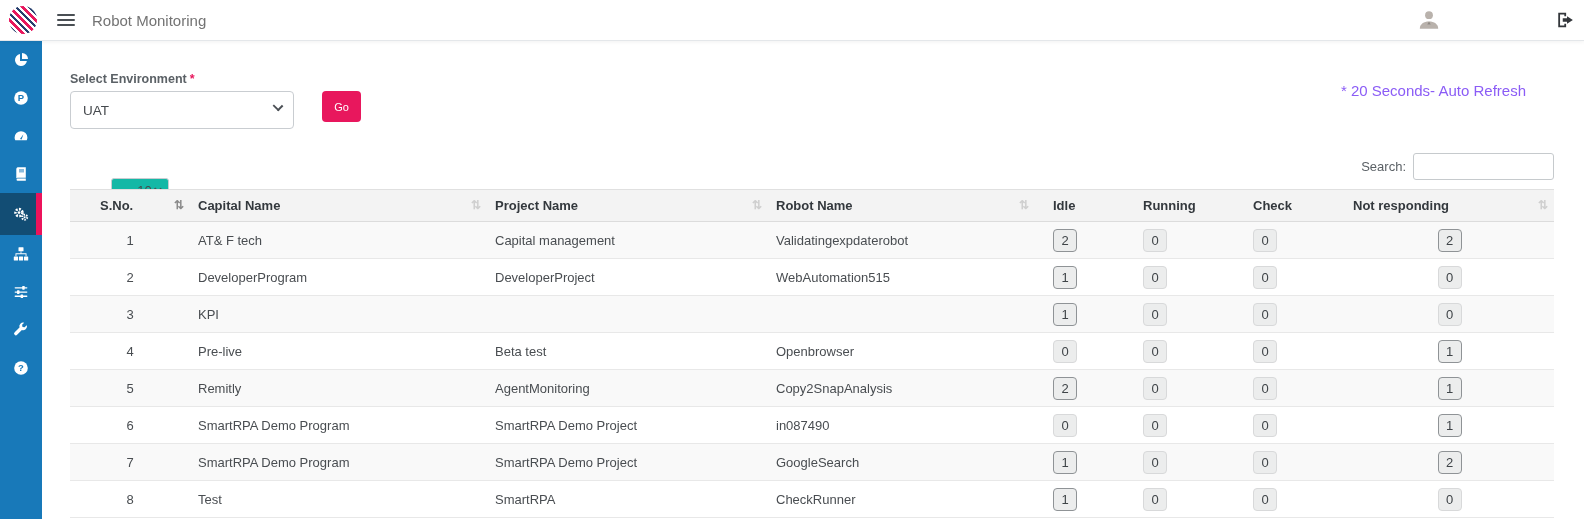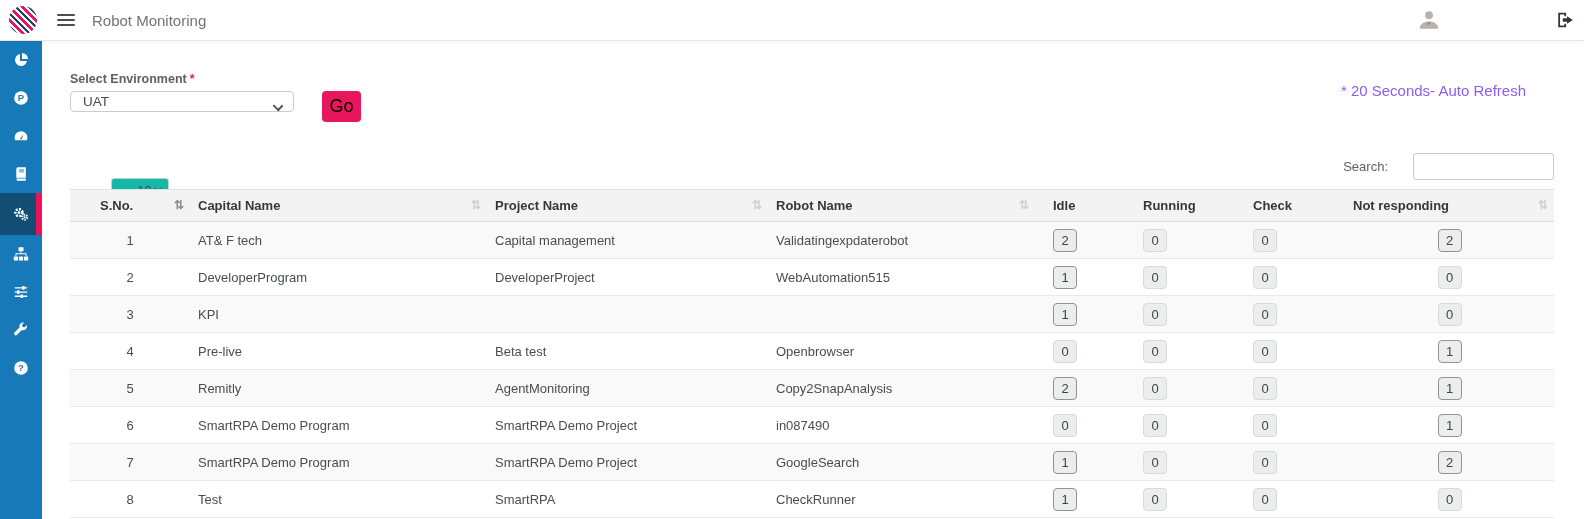--- a/index.html
+++ b/index.html
@@ -26,40 +26,40 @@
     cursor:pointer; position:relative; }
   .side-item svg { width:16px; height:16px; display:block; }
   .side-item.active { background:#124d74; height:42px; }
   .side-item.active::after { content:""; position:absolute; right:0; top:0; width:6px; height:100%; background:#ec135b; }
 
   
   .content { position:absolute; left:42px; top:41px; width:1542px; height:478px; background:#fff; }
 
   .env-label { position:absolute; left:28px; top:31px; font-size:12.5px; font-weight:bold; color:#5b6166;text-align:center; }
   .req { color:#e8175d; margin-left:3px; }
-  .env-select-wrap { position:absolute; left:28px; top:50px; width:224px; height:21px; }
+  .env-select-wrap { position:absolute; left:28px; top:50px; width:224px; height:38px; }
   .env-select { width:100%; height:100%; -webkit-appearance:none; appearance:none;
     border:1px solid #c9cdd1; border-radius:4px; background:#fff; padding:0 28px 0 12px;
     font-size:13.5px; color:#45494d; font-family:"Liberation Sans",sans-serif; }
   .chev { position:absolute; right:12px; top:11px; width:8px; height:8px; pointer-events:none;
     border-right:2px solid #4a4f54; border-bottom:2px solid #4a4f54; transform:rotate(45deg) scale(1,.9); }
   .go-btn { position:absolute; left:280px; top:50px; width:39px; height:31px; background:#e8175d;
-    color:#000000; border:none; border-radius:4px; font-size:18px; cursor:pointer;
+    color:#ffffff; border:none; border-radius:4px; font-size:11px; cursor:pointer;
     font-family:"Liberation Sans",sans-serif; }
   .refresh-note { position:absolute; right:58px; top:41px; font-size:15px; color:#8b5cf6; }
 
   .show-row { position:absolute; left:28px; top:127px; font-size:13px; color:#5b6166;
     display:flex; align-items:flex-end;margin-top:10px; }
   .len-select-wrap { position:relative; width:58px; height:25px; margin:0 8px; }
   .len-select { width:100%; height:100%; -webkit-appearance:none; appearance:none;
     border:1px solid #c9cdd1; border-radius:3px; background:#14b8a6; text-align:center;
     font-size:13px; color:#45494d; padding-left:10px; font-family:"Liberation Sans",sans-serif; }
   .len-select-wrap .chev { right:8px; top:8px; width:6px; height:6px; }
   .search-row { position:absolute; right:30px; top:112px; font-size:13px; color:#5b6166;
-    display:flex; align-items:center; gap:25px; }
+    display:flex; align-items:center; gap:7px; }
   .search-input { width:141px; height:27px; border:1px solid #c6cacd; border-radius:3px;
     padding:0 6px; font-size:13px; font-family:"Liberation Sans",sans-serif; }
 
   
   .tbl-wrap { position:absolute; left:28px; top:148px; width:1484px; }
   table { width:100%; border-collapse:collapse; table-layout:fixed; }
   col.c1{width:120px} col.c2{width:297px} col.c3{width:281px} col.c4{width:267px}
   col.c5{width:90px}  col.c6{width:110px} col.c7{width:110px} col.c8{width:209px}
   thead th { background:#f3f3f3; border-top:1px solid #e0e0e0; border-bottom:1px solid #dcdcdc;
     height:32px; font-size:13px; font-weight:bold; color:#33383d; text-align:left;

